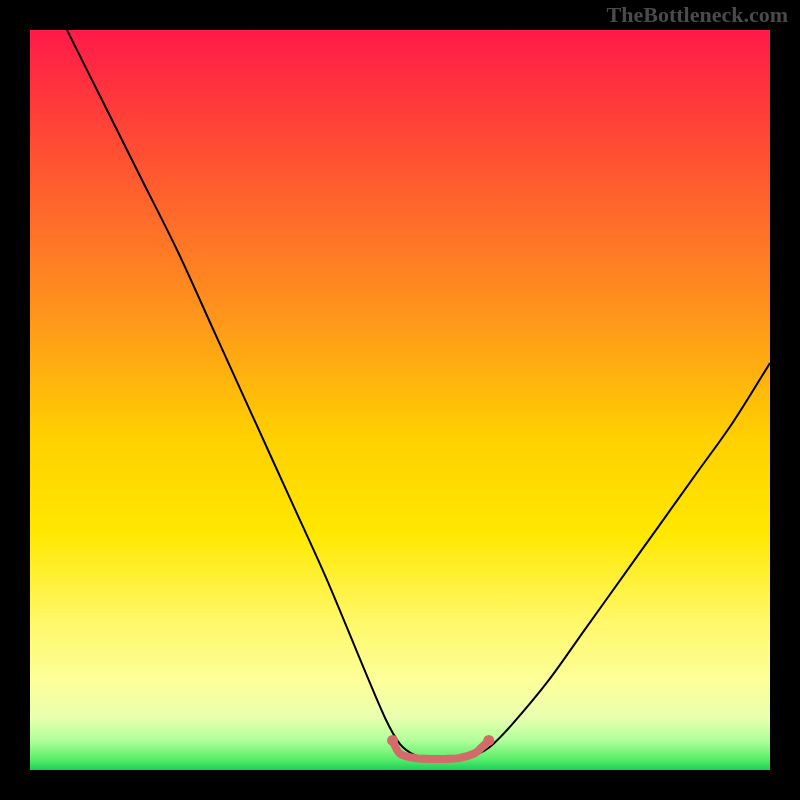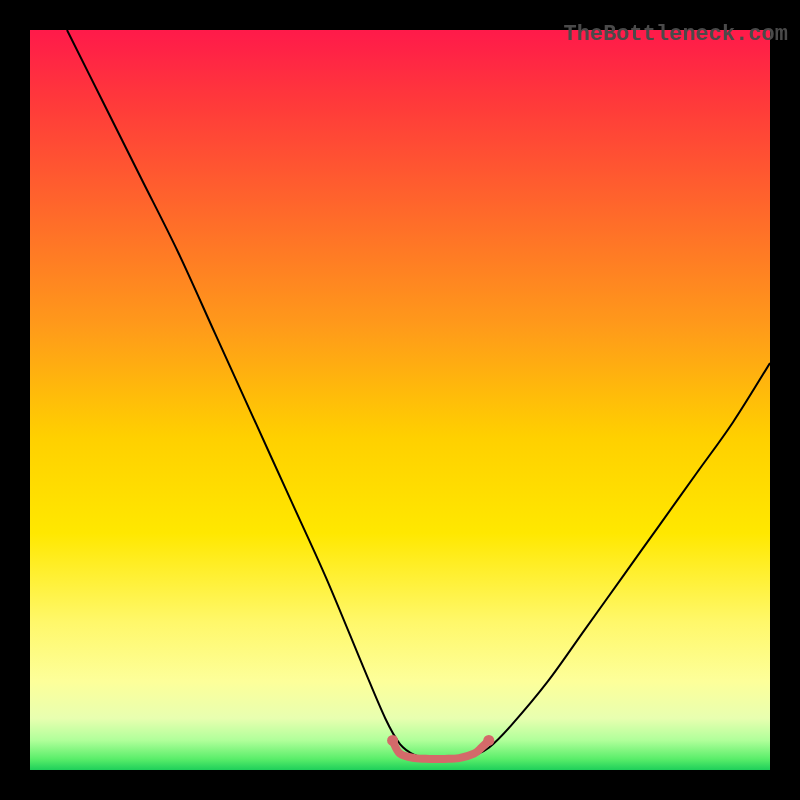--- a/index.html
+++ b/index.html
@@ -11,24 +11,24 @@
     position: relative;
     overflow: hidden;
   }
   .container {
     width: 800px;
     height: 800px;
     position: relative;
   }
   .watermark {
     position: absolute;
-    top: 22px;
+    top: 2px;
     right: 12px;
     color: #4a4a4a;
-    font-family: Liberation Mono, monospace;
+    font-family: Liberation Serif, serif;
     font-size: 22px;
     font-weight: bold;
     z-index: 10;
   }
   .plot-area {
     position: absolute;
     top: 30px;
     left: 30px;
     width: 740px;
     height: 740px;

